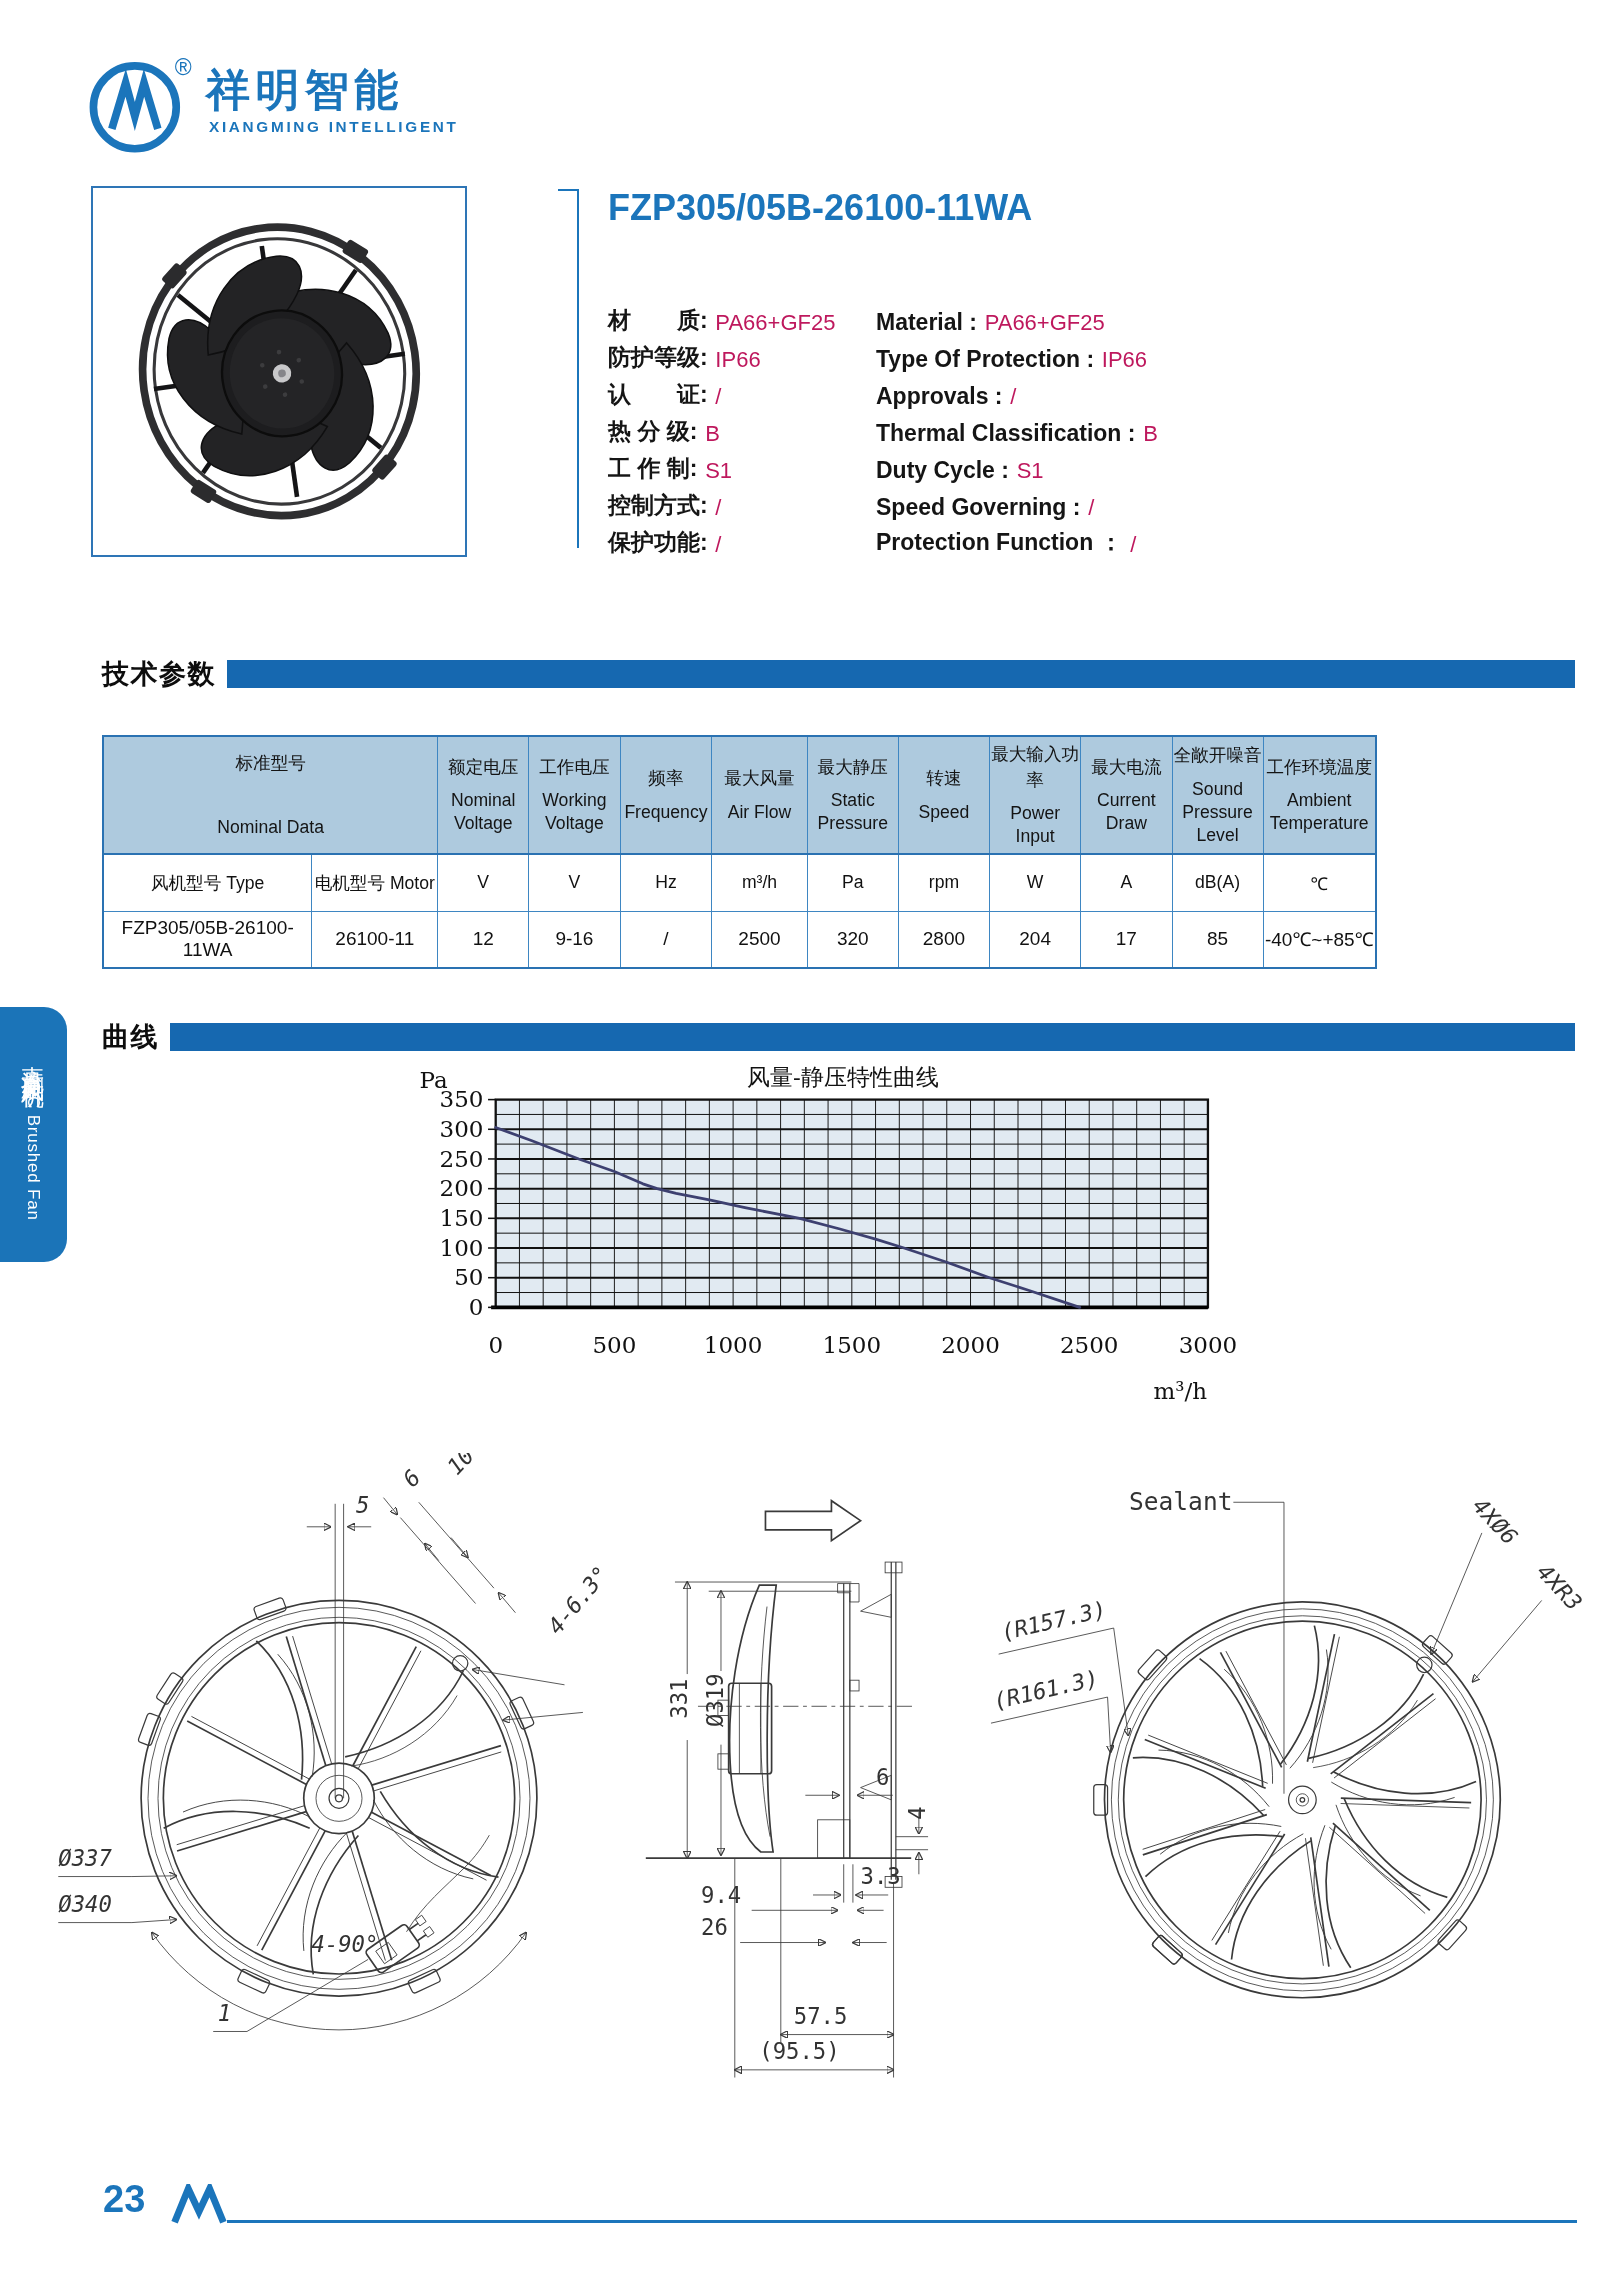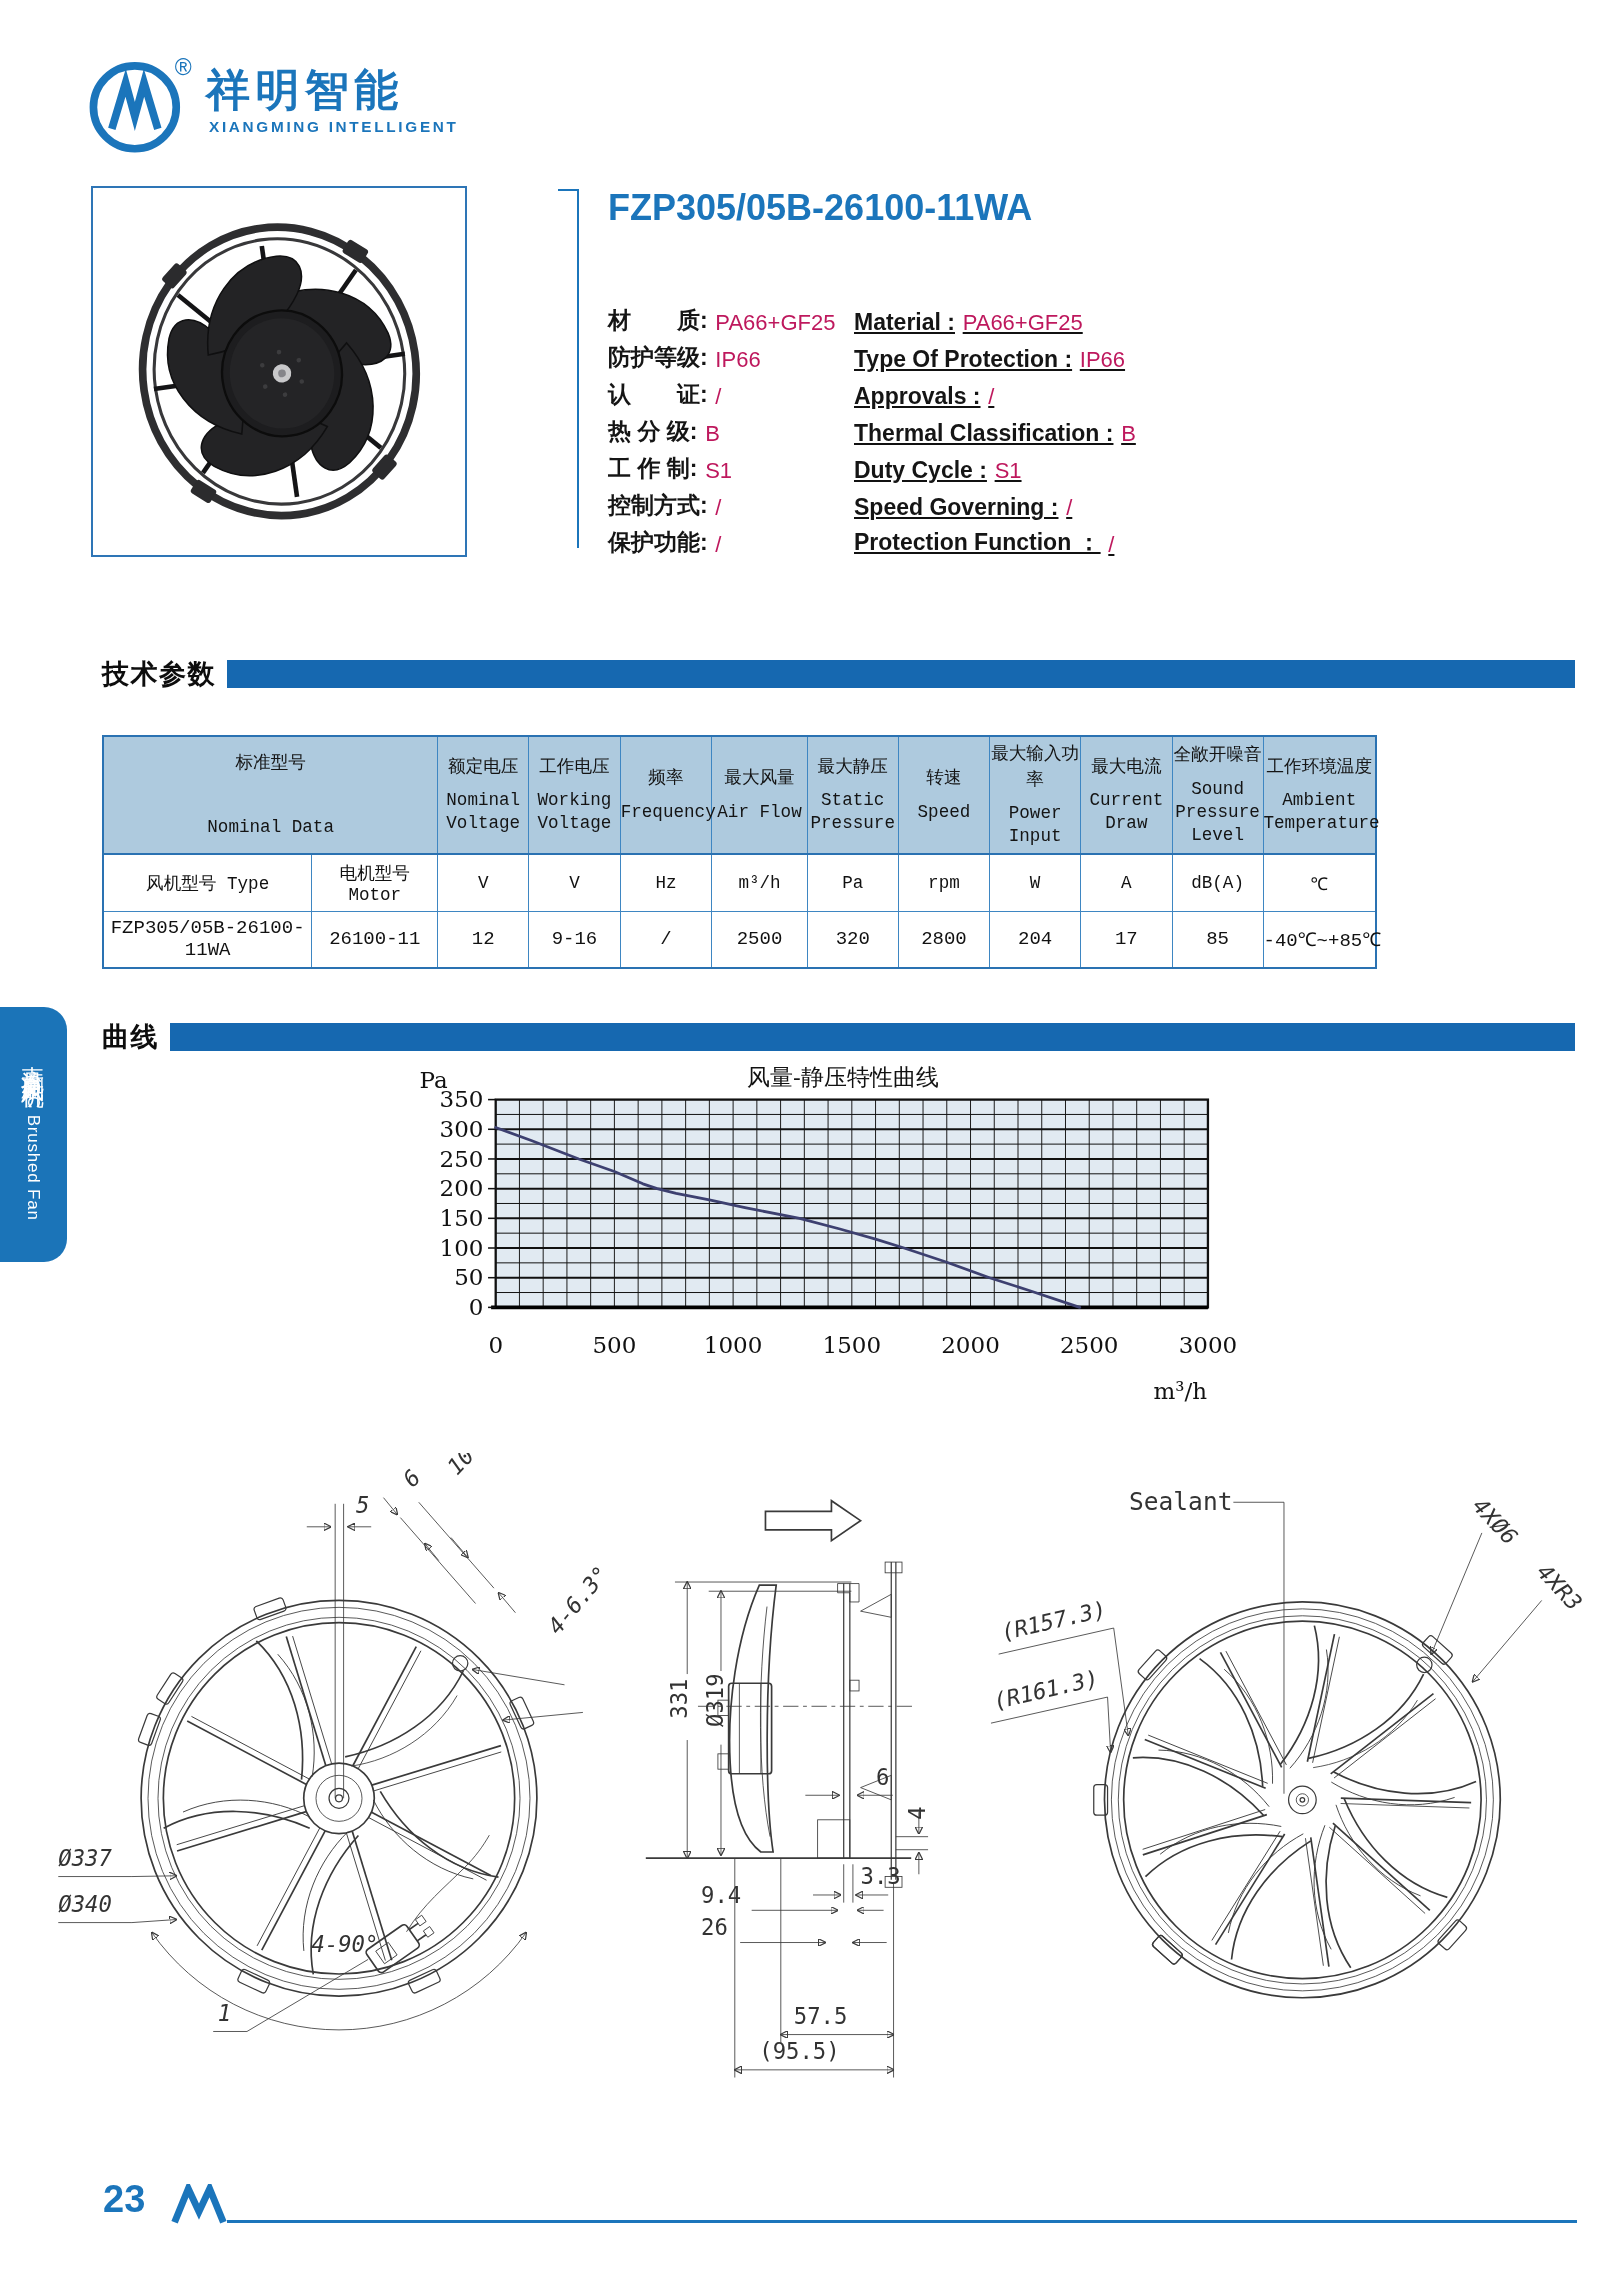--- a/index.html
+++ b/index.html
@@ -15,30 +15,30 @@
   .img-box{position:absolute;left:91px;top:186px;width:372px;height:367px;border:2.3px solid #2e75b6;background:#fff;}
   .title{position:absolute;left:608px;top:187px;font-size:36px;font-weight:bold;color:#1b75bb;white-space:nowrap;}
   .br-v{position:absolute;left:577px;top:189px;width:2.3px;height:359px;background:#1b75bb;}
   .br-h{position:absolute;left:558px;top:189px;width:21px;height:2.3px;background:#1b75bb;}
 
   .specs{position:absolute;top:299px;}
   .specs .row{height:37px;display:flex;align-items:flex-end;white-space:nowrap;}
   .specs .k{font-weight:bold;font-size:23px;color:#151515;}
   .specs .v{margin-left:7.7px;font-size:22px;color:#be185d;}
   .specs-cn{left:608px;}
-  .specs-en{left:854px;text-decoration:underline;}
+  .specs-en{left:876px;}
 
   
   .sec{position:absolute;left:102px;right:48px;height:34px;display:flex;align-items:center;gap:10.7px;}
   .sec .lbl{font-size:27px;font-weight:bold;color:#0d0d0d;white-space:nowrap;letter-spacing:1.5px;}
   .sec .bar{flex:1;height:28px;background:#1668b0;}
   .sec-tech{top:657px;} .sec-curve{top:1020px;align-items:center;} .sec-dims{top:1417px;}
 
   
-  table.params{position:absolute;left:102px;top:735px;width:1275px;border-collapse:collapse;table-layout:fixed;font-family:Liberation Mono, monospace;}
+  table.params{position:absolute;left:102px;top:735px;width:1275px;border-collapse:collapse;table-layout:fixed;}
   table.params th,table.params td{border:1.5px solid #3e86c2;text-align:center;vertical-align:middle;padding:0;font-weight:400;}
   table.params thead tr{height:118px;background:#aecade;}
   .h-cn{font-size:17.6px;line-height:1.45;color:#141414;}
   .h-en{font-size:17.6px;line-height:1.3;margin-top:9.2px;color:#141414;}
   .wide-gap .h-en{margin-top:40px;}
   tr.units{height:57px;font-size:17.6px;background:#fff;}
   tr.units td{border-top:2.3px solid #2a72b2;}
   tr.vals{height:57px;font-size:19px;background:#fff;}
   table.params{border:2.3px solid #2a72b2;}
 

